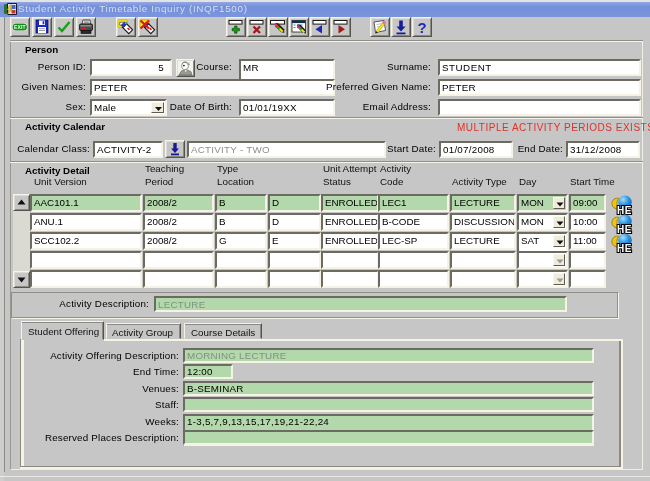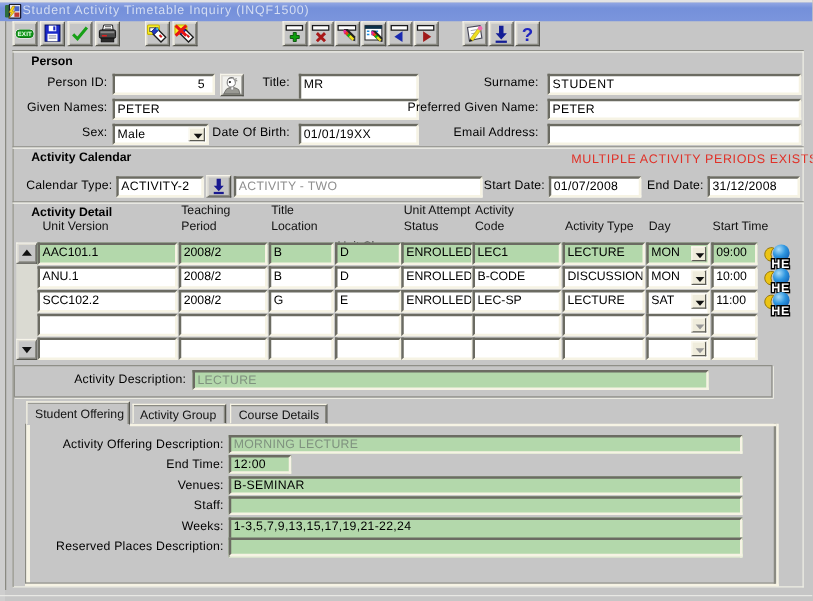--- a/index.html
+++ b/index.html
@@ -177,21 +177,21 @@
 <div class="abs tbtn" style="left:176px;top:59px;width:19px;height:18px">
  <svg width="17" height="16" viewBox="0 0 17 16">
       <rect x="1" y="1" width="15" height="14" fill="#f2f2ee"></rect>
       <path d="M2 15 L4 11.5 C5.5 10.2 7 10 8.5 10 C10.5 10 12.5 10.5 14 11.8 L15 15 Z" fill="#9a9a94" stroke="#5a5a54" stroke-width="0.6"></path>
       <path d="M7.5 9 L8 12 L9.5 12 L10 9 Z" fill="#fff" stroke="#888" stroke-width="0.5"></path>
       <path d="M6.2 2.8 C4.8 3.8 4.4 6 5 7.8 C5.6 9.4 7.4 10 9 9.4 C10.6 8.8 11.6 7.4 11.2 5.6 C10.8 3.6 9.6 2.2 7.8 2.4 Z" fill="#fff" stroke="#777" stroke-width="0.8"></path>
       <circle cx="6.9" cy="5.6" r="0.9" fill="#222"></circle>
       <path d="M5.2 3.4 C6.4 2 8.8 1.4 10.4 2.6 M10.8 3.4 L12.4 3.0 M11.2 4.6 L12.8 4.6" fill="none" stroke="#666" stroke-width="0.7"></path>
     </svg>
 </div>
-<div class="abs lbl" style="left:156px;top:61px;width:76px">Title:</div>
+<div class="abs lbl" style="left:156px;top:61px;width:76px">Course:</div>
 <div class="abs fld" style="left:239px;top:59px;width:96px;height:31px">
     <span class="in">MR</span>
   </div>
 <div class="abs lbl" style="left:336px;top:61px;width:95px">Surname:</div>
 <div class="abs fld" style="left:438px;top:59px;width:203px;height:17px">
     <span class="in" style="letter-spacing:.5px">STUDENT</span>
   </div>
 <div class="abs lbl" style="left:8px;top:81px;width:78px">Given Names:</div>
 <div class="abs fld" style="left:90px;top:79px;width:245px;height:17px">
     <span class="in">PETER</span>
@@ -212,21 +212,21 @@
 <div class="abs lbl" style="left:156px;top:101px;width:76px">Date Of Birth:</div>
 <div class="abs fld" style="left:239px;top:99px;width:96px;height:17px">
     <span class="in">01/01/19XX</span>
   </div>
 <div class="abs lbl" style="left:336px;top:101px;width:95px">Email Address:</div>
 <div class="abs fld" style="left:438px;top:99px;width:203px;height:17px"></div>
 
 <div class="abs groove" style="left:10px;top:117px;width:633px"></div>
 <div class="abs hdr" style="left:25px;top:121px">Activity Calendar</div>
 <div class="abs" style="left:457px;top:122px;color:#e03128;white-space:nowrap;font-size:10px;letter-spacing:.5px">MULTIPLE ACTIVITY PERIODS EXISTS</div>
-<div class="abs lbl" style="left:10px;top:143px;width:80px">Calendar Type:</div>
+<div class="abs lbl" style="left:10px;top:143px;width:80px">Calendar Class:</div>
 <div class="abs fld" style="left:93px;top:141px;width:70px;height:17px">
     <span class="in">ACTIVITY-2</span>
   </div>
 <div class="abs tbtn" style="left:165px;top:140px;width:20px;height:18px">
  <svg width="18" height="16" viewBox="0 0 18 16">
       <polygon points="9,12 5,7.5 7.3,7.5 7.3,2 10.7,2 10.7,7.5 13,7.5" fill="#1a1a90"></polygon>
       <rect x="5" y="12.5" width="8" height="1.8" fill="#1a1a90"></rect>
     </svg>
 </div>
 <div class="abs fld" style="left:187px;top:141px;width:199px;height:17px">
@@ -237,21 +237,21 @@
     <span class="in">01/07/2008</span>
   </div>
 <div class="abs lbl" style="left:486px;top:143px;width:77px">End Date:</div>
 <div class="abs fld" style="left:566px;top:141px;width:74px;height:17px">
     <span class="in">31/12/2008</span>
   </div>
 
 <div class="abs groove" style="left:10px;top:161px;width:633px"></div>
 <div class="abs hdr" style="left:25px;top:165px">Activity Detail</div>
 <div class="abs" style="left:145px;top:163px">Teaching</div>
-<div class="abs" style="left:217px;top:163px">Title</div>
+<div class="abs" style="left:217px;top:163px">Type</div>
 <div class="abs" style="left:323px;top:163px">Unit Attempt</div>
 <div class="abs" style="left:380px;top:163px">Activity</div>
 <div class="abs" style="left:34px;top:176px">Unit Version</div>
 <div class="abs" style="left:145px;top:176px">Period</div>
 <div class="abs" style="left:217px;top:176px">Location</div>
 <div class="abs" style="left:270px;top:192px">Unit Class</div>
 <div class="abs" style="left:323px;top:176px">Status</div>
 <div class="abs" style="left:380px;top:176px">Code</div>
 <div class="abs" style="left:452px;top:176px">Activity Type</div>
 <div class="abs" style="left:519px;top:176px">Day</div>

